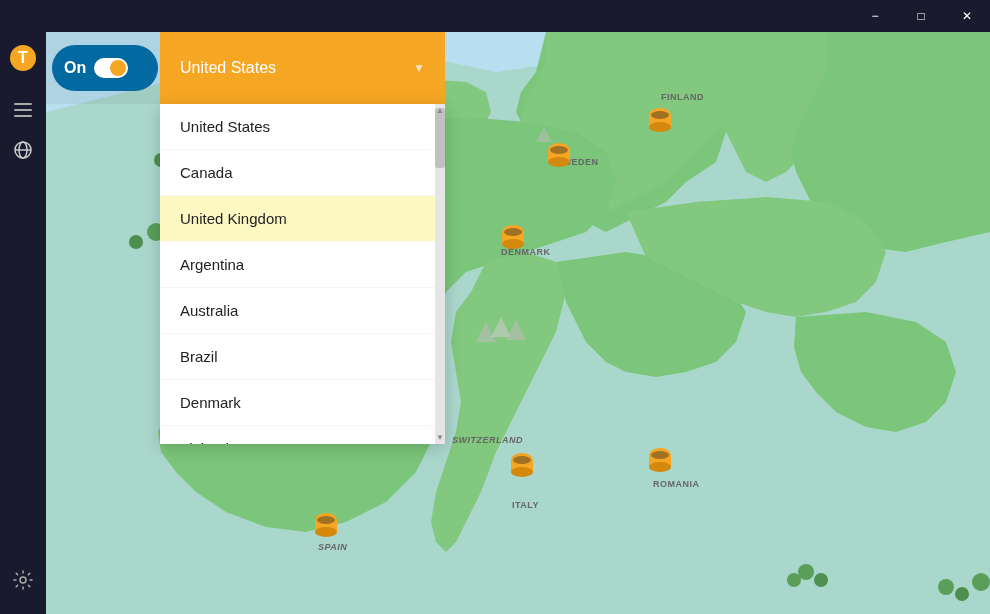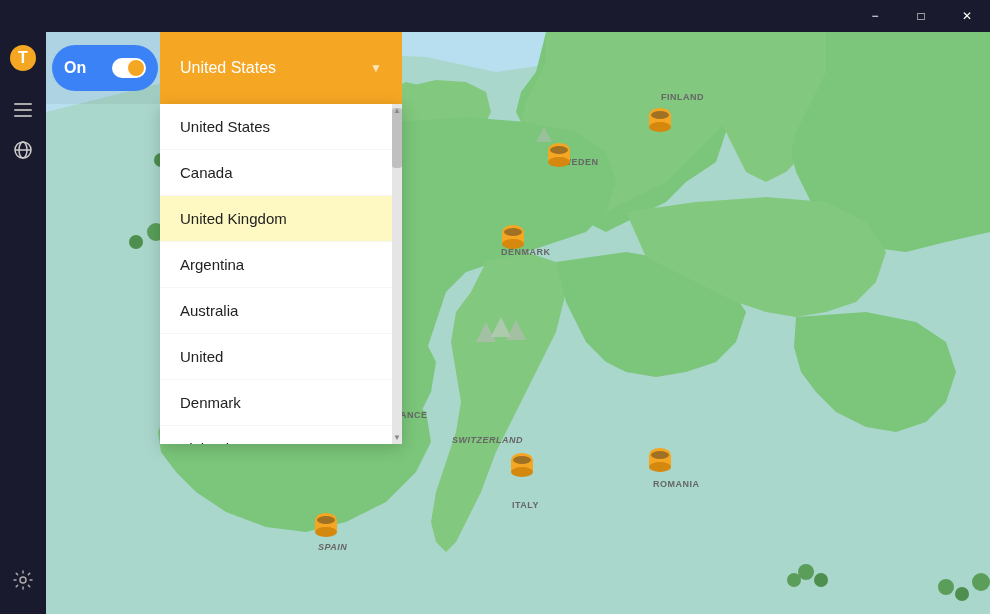--- a/index.html
+++ b/index.html
@@ -92,28 +92,27 @@
       position: absolute;
       top: 0; left: 0;
       width: 100%;
       height: 100%;
     }
 
     
     .toggle-container {
       display: flex;
       align-items: center;
-      background: #3b82f6;
+      background: #0369a1;
       border-radius: 30px;
       padding: 14px 12px;
       cursor: pointer;
       pointer-events: all;
       height: 46px;
       min-width: 106px;
-      justify-content: space-between;
     }
     .toggle-label {
       color: #fff;
       font-weight: bold;
       font-size: 16px;
       margin-right: 8px;
     }
     .toggle-switch {
       width: 34px;
       height: 20px;
@@ -129,21 +128,21 @@
       height: 16px;
       background: #f5a623;
       border-radius: 50%;
     }
 
     
     .dropdown-wrapper {
       position: absolute;
       top: 32px;
       left: 160px;
-      width: 242px;
+      width: 285px;
       z-index: 200;
       pointer-events: all;
     }
     .dropdown-selected {
       background: #f5a623;
       color: #fff;
       font-size: 16px;
       font-weight: 500;
       padding: 16px 20px;
       display: flex;
@@ -343,21 +342,21 @@
     <span>United States</span>
     <span style="font-size:12px;opacity:0.7;">▼</span>
   </div>
   <div class="dropdown-scroll-container">
     <div class="dropdown-list" id="dropdown-list">
     <div class="dropdown-item">United States</div>
         <div class="dropdown-item">Canada</div>
         <div class="dropdown-item highlighted">United Kingdom</div>
         <div class="dropdown-item">Argentina</div>
         <div class="dropdown-item">Australia</div>
-        <div class="dropdown-item">United</div>
+        <div class="dropdown-item">Brazil</div>
         <div class="dropdown-item">Denmark</div>
         <div class="dropdown-item">Finland</div>
       </div>
     <div style="position:absolute;right:0;top:0;width:10px;height:100%;background:#e5e5e5;">
       <div style="position:absolute;right:0;top:4px;width:10px;height:60px;background:#c0c0c0;border-radius:3px;"></div>
       <div style="position:absolute;top:2px;left:50%;transform:translateX(-50%);font-size:8px;color:#888;">▲</div>
       <div style="position:absolute;bottom:2px;left:50%;transform:translateX(-50%);font-size:8px;color:#888;">▼</div>
     </div>
   </div>
 </div>

